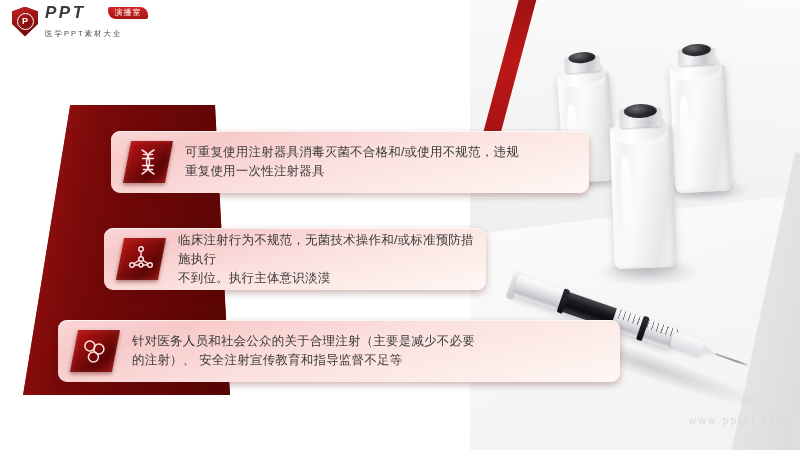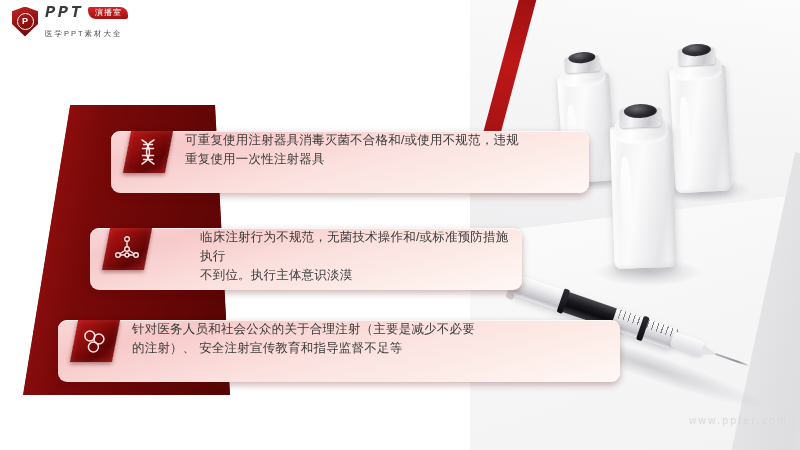--- a/index.html
+++ b/index.html
@@ -211,23 +211,24 @@
 
   
   .info-box {
     position: absolute;
     z-index: 8;
     height: 62px;
     border-radius: 9px;
     background: linear-gradient(165deg, #fbd7d7 0%, #f7c9c9 18%, #fbe0de 48%, #fdeeea 78%, #fff8f6 100%);
     box-shadow: 0 3px 7px rgba(90,10,10,.30), inset 0 1px 0 rgba(255,255,255,.7);
     display: flex;
+    align-items: center;
   }
   #box1 { left: 111px; top: 131px; width: 478px; }
-  #box2 { left: 90px;  top: 228px; width: 432px; gap: 36px; }
+  #box2 { left: 104px;  top: 228px; width: 382px; }
   #box3 { left: 58px;  top: 320px; width: 562px; }
 
   .icon-tile {
     position: relative;
     flex: 0 0 auto;
     width: 42px; height: 42px;
     margin-left: 16px;
     transform: skewX(-11deg);
     background: linear-gradient(135deg, #b51414 0%, #8c0c0c 38%, #5e0404 72%, #8b0f0f 100%);
     box-shadow: 0 2px 4px rgba(80,5,5,.45), inset 0 0 6px rgba(255,160,160,.18);
@@ -278,24 +279,23 @@
     display: flex; align-items: center; justify-content: center;
     font-size: 9px; font-weight: bold; color: #fff;
     line-height: 1;
   }
   .logo-text-wrap { margin-left: 7px; }
   .logo-ppt-row { display: flex; align-items: center; }
   .logo-ppt {
     font-size: 17px; font-weight: bold; letter-spacing: 2.5px;
     color: #3a3a3a; font-style: italic;
     line-height: 1;
-    font-family: Liberation Mono, monospace;
   }
   .logo-badge {
-    margin-left: 5px;
+    margin-left: 22px;
     padding: 2px 6px 2px 7px;
     background: linear-gradient(180deg,#d32626,#a51111);
     border-radius: 2px 8px 2px 8px;
     color: #fff;
     font-size: 8px;
     letter-spacing: 1px;
     line-height: 1;
   }
   .logo-sub {
     margin-top: 8px;

